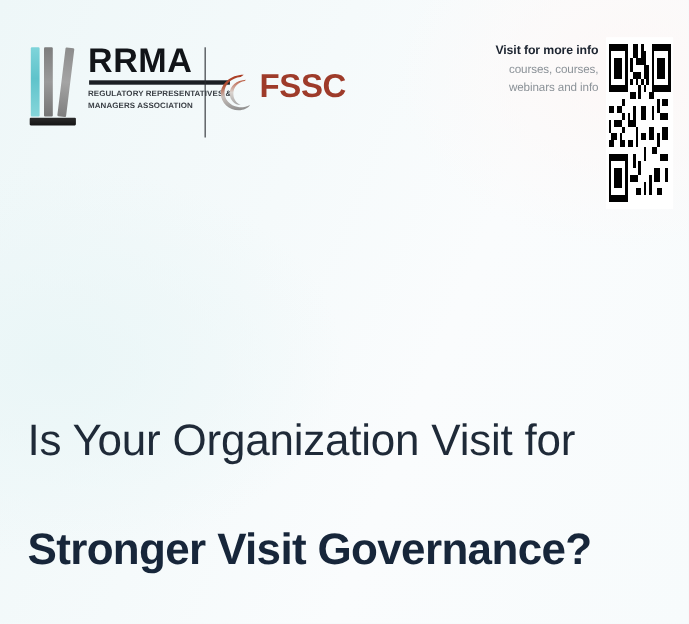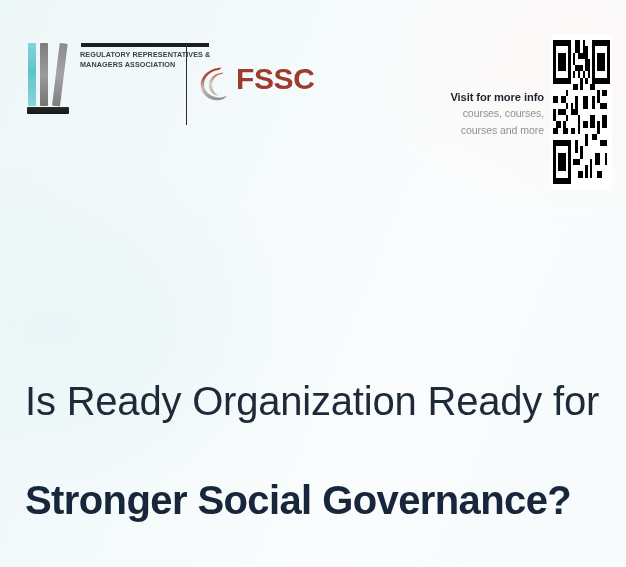--- a/index.html
+++ b/index.html
@@ -154,21 +154,21 @@
     line-height: 1;
     margin-left: 6px;
   }
 
   
   .qr-block {
     position: absolute;
     right: 14px;
     top: 34px;
     display: flex;
-    align-items: center;
+    align-items: flex-start;
   }
 
   .qr-caption {
     text-align: right;
     padding-right: 7px;
     padding-top: 4px;
     width: 108px;
   }
   .qr-strong {
     font-size: 11.2px;
@@ -228,20 +228,21 @@
   <div class="header">
 
     <div class="rrma-logo">
       <div class="books">
         <div class="spine spine-1"></div>
         <div class="spine spine-2"></div>
         <div class="spine spine-3"></div>
         <div class="book-base"></div>
       </div>
       <div class="rrma-text">
+        <div class="rrma-title">RRMA</div>
         <div class="rrma-rule"></div>
         <div class="rrma-sub">REGULATORY REPRESENTATIVES &amp; MANAGERS ASSOCIATION</div>
       </div>
     </div>
 
     <div class="divider"></div>
 
     <div class="fssc-logo">
       <svg class="fssc-swirl" viewBox="0 0 40 42">
         <defs>
@@ -263,21 +264,21 @@
         <path d="M29 9 C20 9.5, 13.5 15, 13.5 22 C13.5 28.5, 18.5 33, 24 33
                  C20 31.5, 17 27.5, 17 22.5 C17 16, 21.5 11, 28 10.2 Z" fill="url(#swirlGrad2)" opacity="0.95"></path>
       </svg>
       <span class="fssc-name">FSSC</span>
     </div>
 
     <div class="qr-block">
       <div class="qr-caption">
         <div class="qr-strong">Visit for more info</div>
         <div class="qr-light" style="margin-top:0">courses, courses,</div>
-        <div class="qr-light" style="margin-top:0">courses and more</div>
+        <div class="qr-light" style="margin-top:0">webinars and info</div>
       </div>
 
       <svg class="qr-code" viewBox="0 0 25 25" preserveAspectRatio="none" shape-rendering="crispEdges">
         <rect width="25" height="25" fill="#ffffff"></rect>
         <g fill="#000000">
 
           <rect x="1" y="1" width="7" height="1"></rect>
             <rect x="1" y="7" width="7" height="1"></rect>
           <rect x="1" y="1" width="1" height="7"></rect>
             <rect x="7" y="1" width="1" height="7"></rect>
@@ -347,17 +348,17 @@
           <rect x="11" y="22" width="2" height="1"></rect>
             <rect x="14" y="21" width="1" height="2"></rect>
           <rect x="19" y="22" width="2" height="1"></rect>
             <rect x="9" y="12" width="1" height="1"></rect>
         </g>
       </svg>
     </div>
   </div>
 
   <div class="headline">
-    <div class="headline-line1">Is Ready Organization Ready for</div>
-    <div class="headline-line2">Stronger Social Governance?</div>
+    <div class="headline-line1">Is Your Organization Visit for</div>
+    <div class="headline-line2">Stronger Visit Governance?</div>
   </div>
 
 </div>
 
 </body></html>

